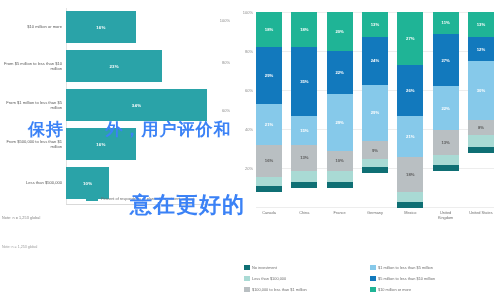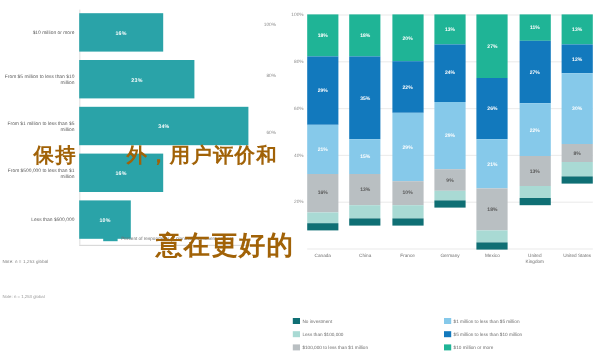--- a/index.html
+++ b/index.html
@@ -51,21 +51,21 @@
   .rc-xlabels{position:absolute;left:24px;top:210px;width:238px;display:flex;justify-content:space-between;}
   .rc-xlab{width:26px;text-align:center;font-size:3.9px;line-height:5px;color:#6e6e6e;}
 
   .rc-legend{position:absolute;left:12px;top:262px;width:252px;
              display:flex;flex-wrap:wrap;}
   .rc-legitem{width:50%;display:flex;align-items:center;gap:2.5px;height:11px;}
   .rc-legsw{width:5.5px;height:5.5px;flex:0 0 auto;}
   .rc-legtext{font-size:3.9px;color:#6e6e6e;white-space:nowrap;}
 
   
-  .cjk{position:absolute;color:#a16207;font-weight:bold;
+  .cjk{position:absolute;color:#3b82f6;font-weight:bold;
        font-family:"DejaVu Sans",sans-serif;white-space:nowrap;}
   #cjk-line1{left:28px;top:118px;font-size:17px;letter-spacing:1px;}
   #cjk-line2{left:130px;top:190px;font-size:22px;letter-spacing:1px;}
 </style>
 </head>
 <body>
 
 <div class="page">
 
   <div id="left-chart">

